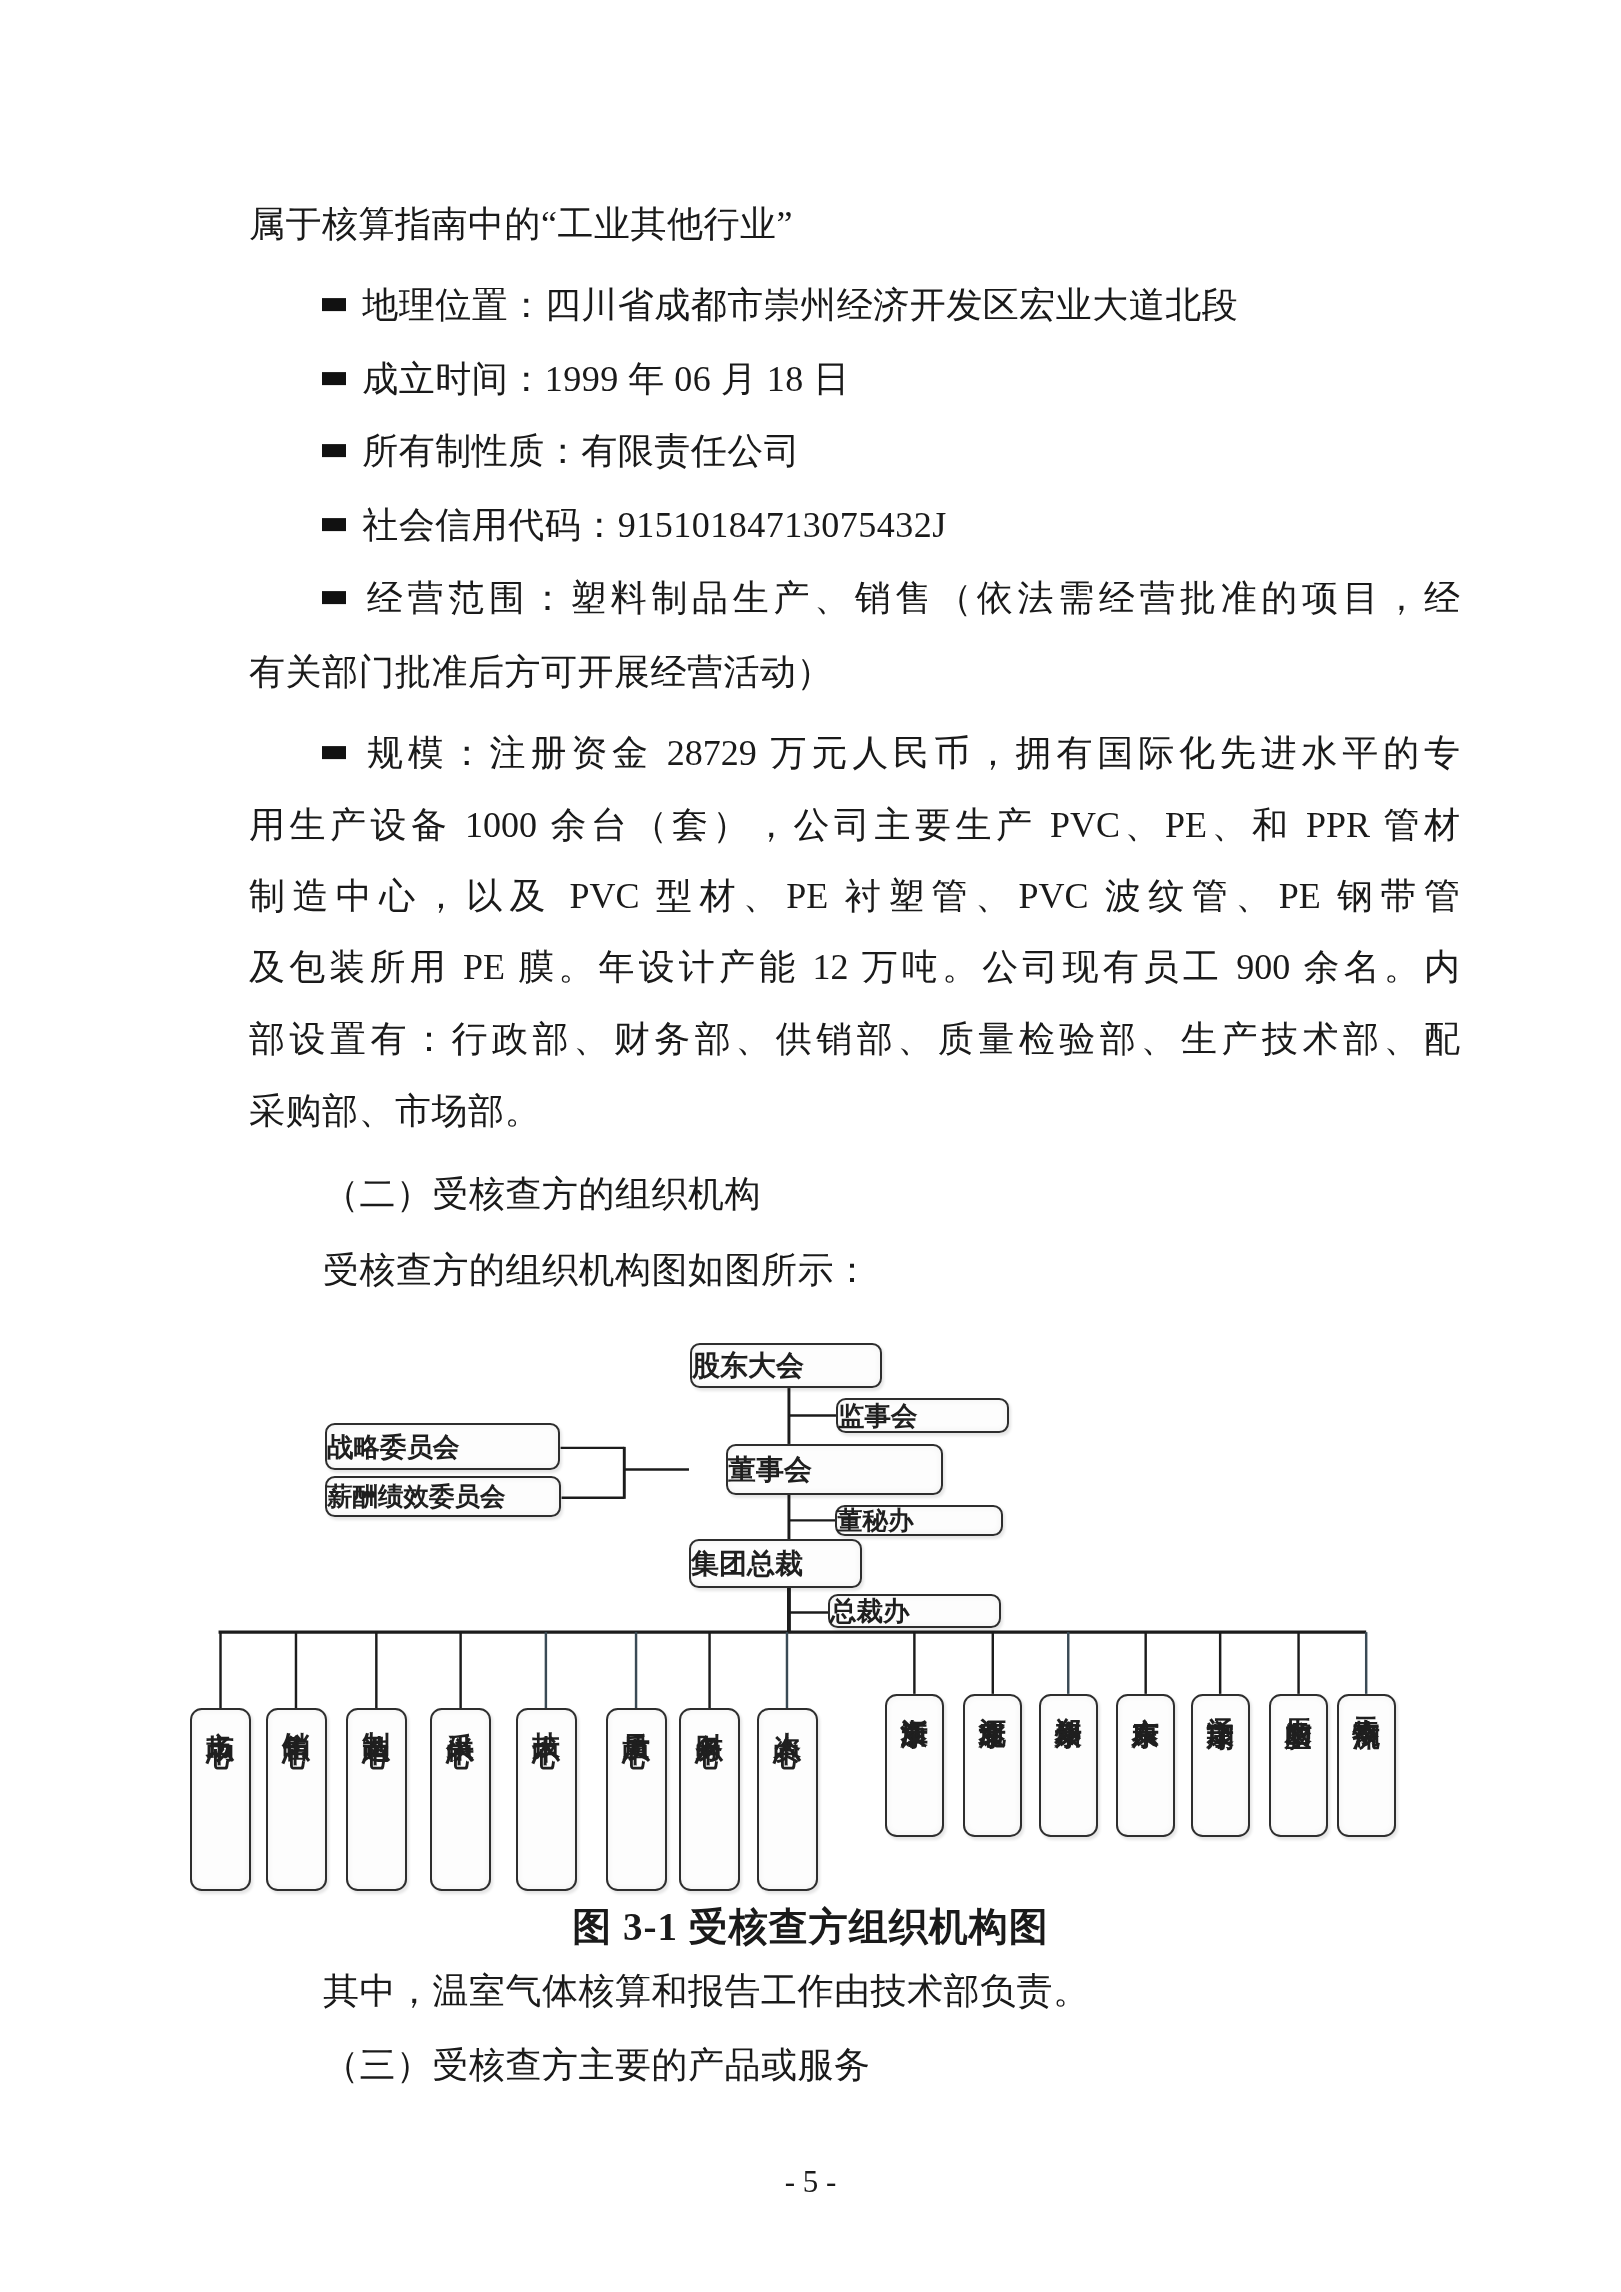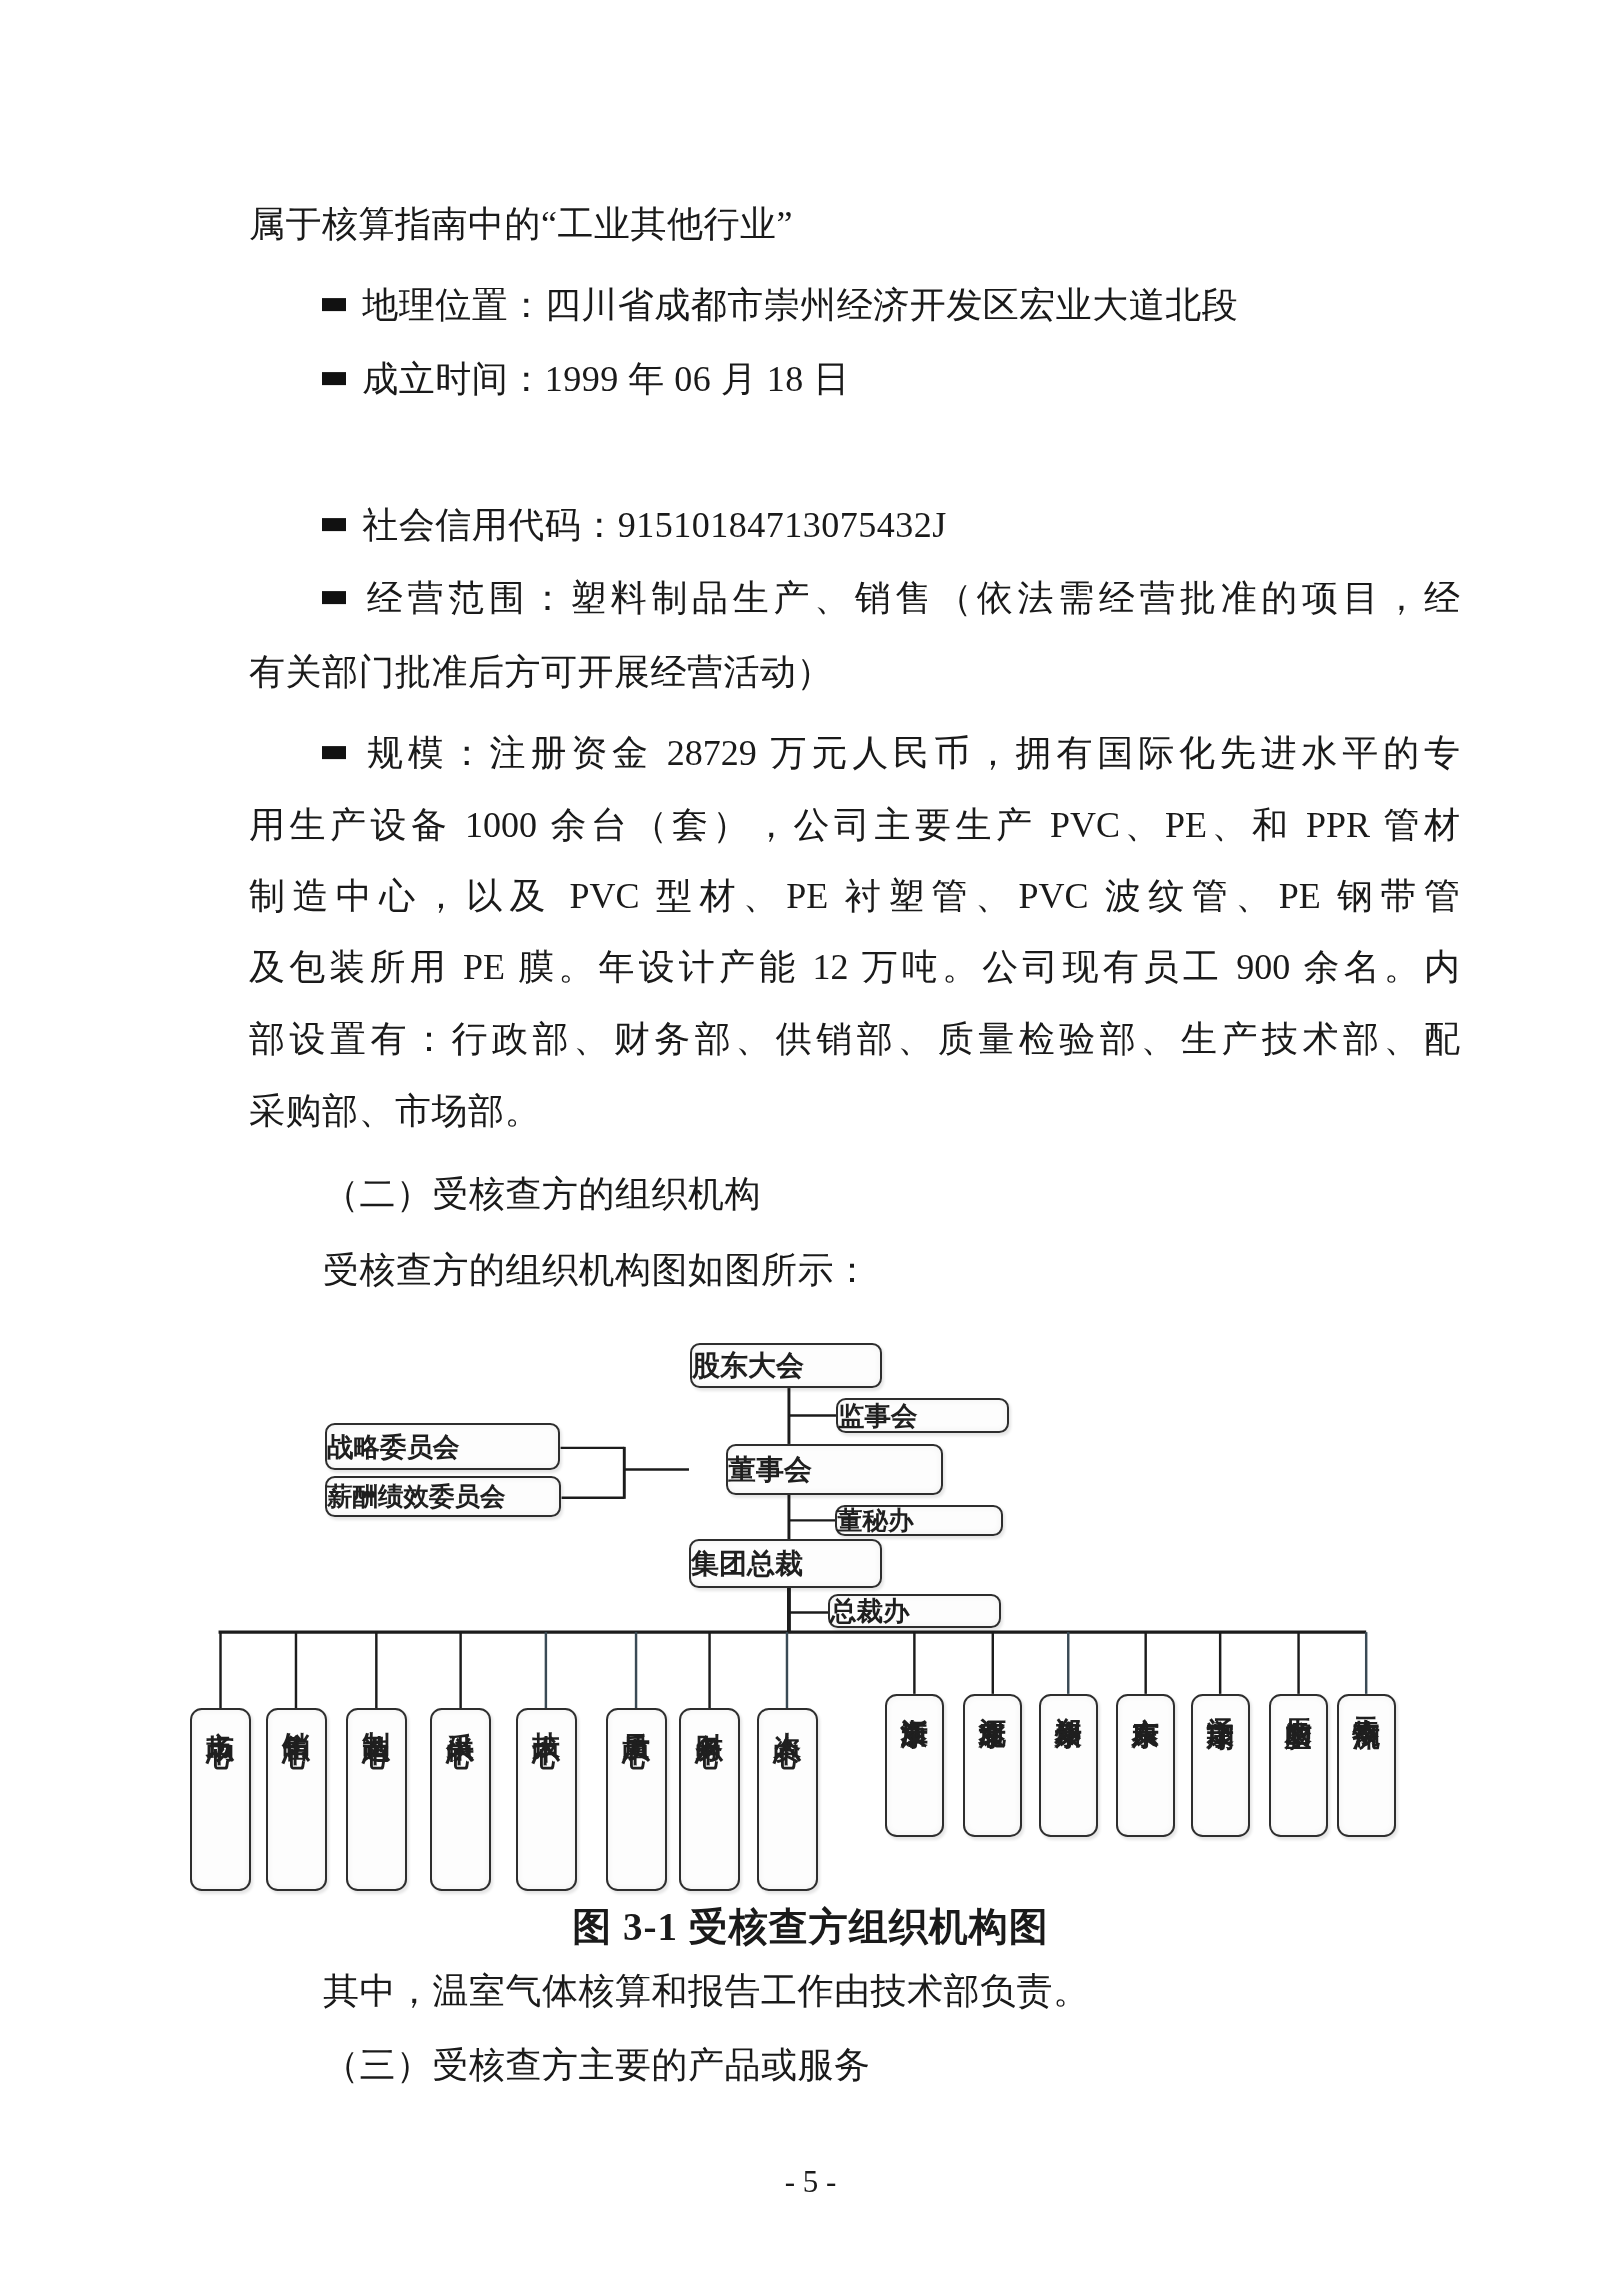--- a/index.html
+++ b/index.html
@@ -46,20 +46,21 @@
 <body>
 
 <div class="page">
 
   <div class="bline" style="top:201px;left:249px"><span>属于核算指南中的“工业其他行业”</span></div>
 
   <div class="bline" style="top:282px;left:322px"><span class="sq-bullet"></span><span>地理位置：四川省成都市崇州经济开发区宏业大道北段</span></div>
 
   <div class="bline" style="top:356px;left:322px"><span class="sq-bullet"></span><span>成立时间：1999 年 06 月 18 日</span></div>
 
+  <div class="bline" style="top:428px;left:322px"><span class="sq-bullet"></span><span>所有制性质：有限责任公司</span></div>
 
   <div class="bline" style="top:502px;left:322px"><span class="sq-bullet"></span><span>社会信用代码：91510184713075432J</span></div>
 
   <div class="bline" style="top:649px;left:249px"><span>有关部门批准后方可开展经营活动）</span></div>
 
   <div class="bline just" style="top:575px;left:322px;width:1138px"><span class="sq-bullet"></span><span>经营范围：塑料制品生产、销售（依法需经营批准的项目，经</span></div>
 
   <div class="bline just" style="top:730px;left:322px;width:1138px"><span class="sq-bullet"></span><span>规模：注册资金 28729 万元人民币，拥有国际化先进水平的专</span></div>
 
   <div class="bline just" style="top:802px;left:249px;width:1211px"><span>用生产设备 1000 余台（套），公司主要生产 PVC、PE、和 PPR 管材</span></div>
@@ -128,21 +129,21 @@
     </div>
 
   <div class="obox" style="left:726px;top:1444px;width:217px;height:51px">
       <span>董事会</span>
     </div>
 
   <div class="obox" style="left:835px;top:1505px;width:168px;height:31px;font-size:25.5px">
       <span>董秘办</span>
     </div>
 
-  <div class="obox" style="left:689px;top:1539px;width:193px;height:49px">
+  <div class="obox" style="left:689px;top:1539px;width:173px;height:49px">
       <span>集团总裁</span>
     </div>
 
   <div class="obox" style="left:828px;top:1594px;width:173px;height:34px;font-size:26.5px">
       <span>总裁办</span>
     </div>
 
   <div class="obox vbox" style="left:190px;top:1708px;width:61px;height:183px">
       <span>市场中心</span>
     </div>

